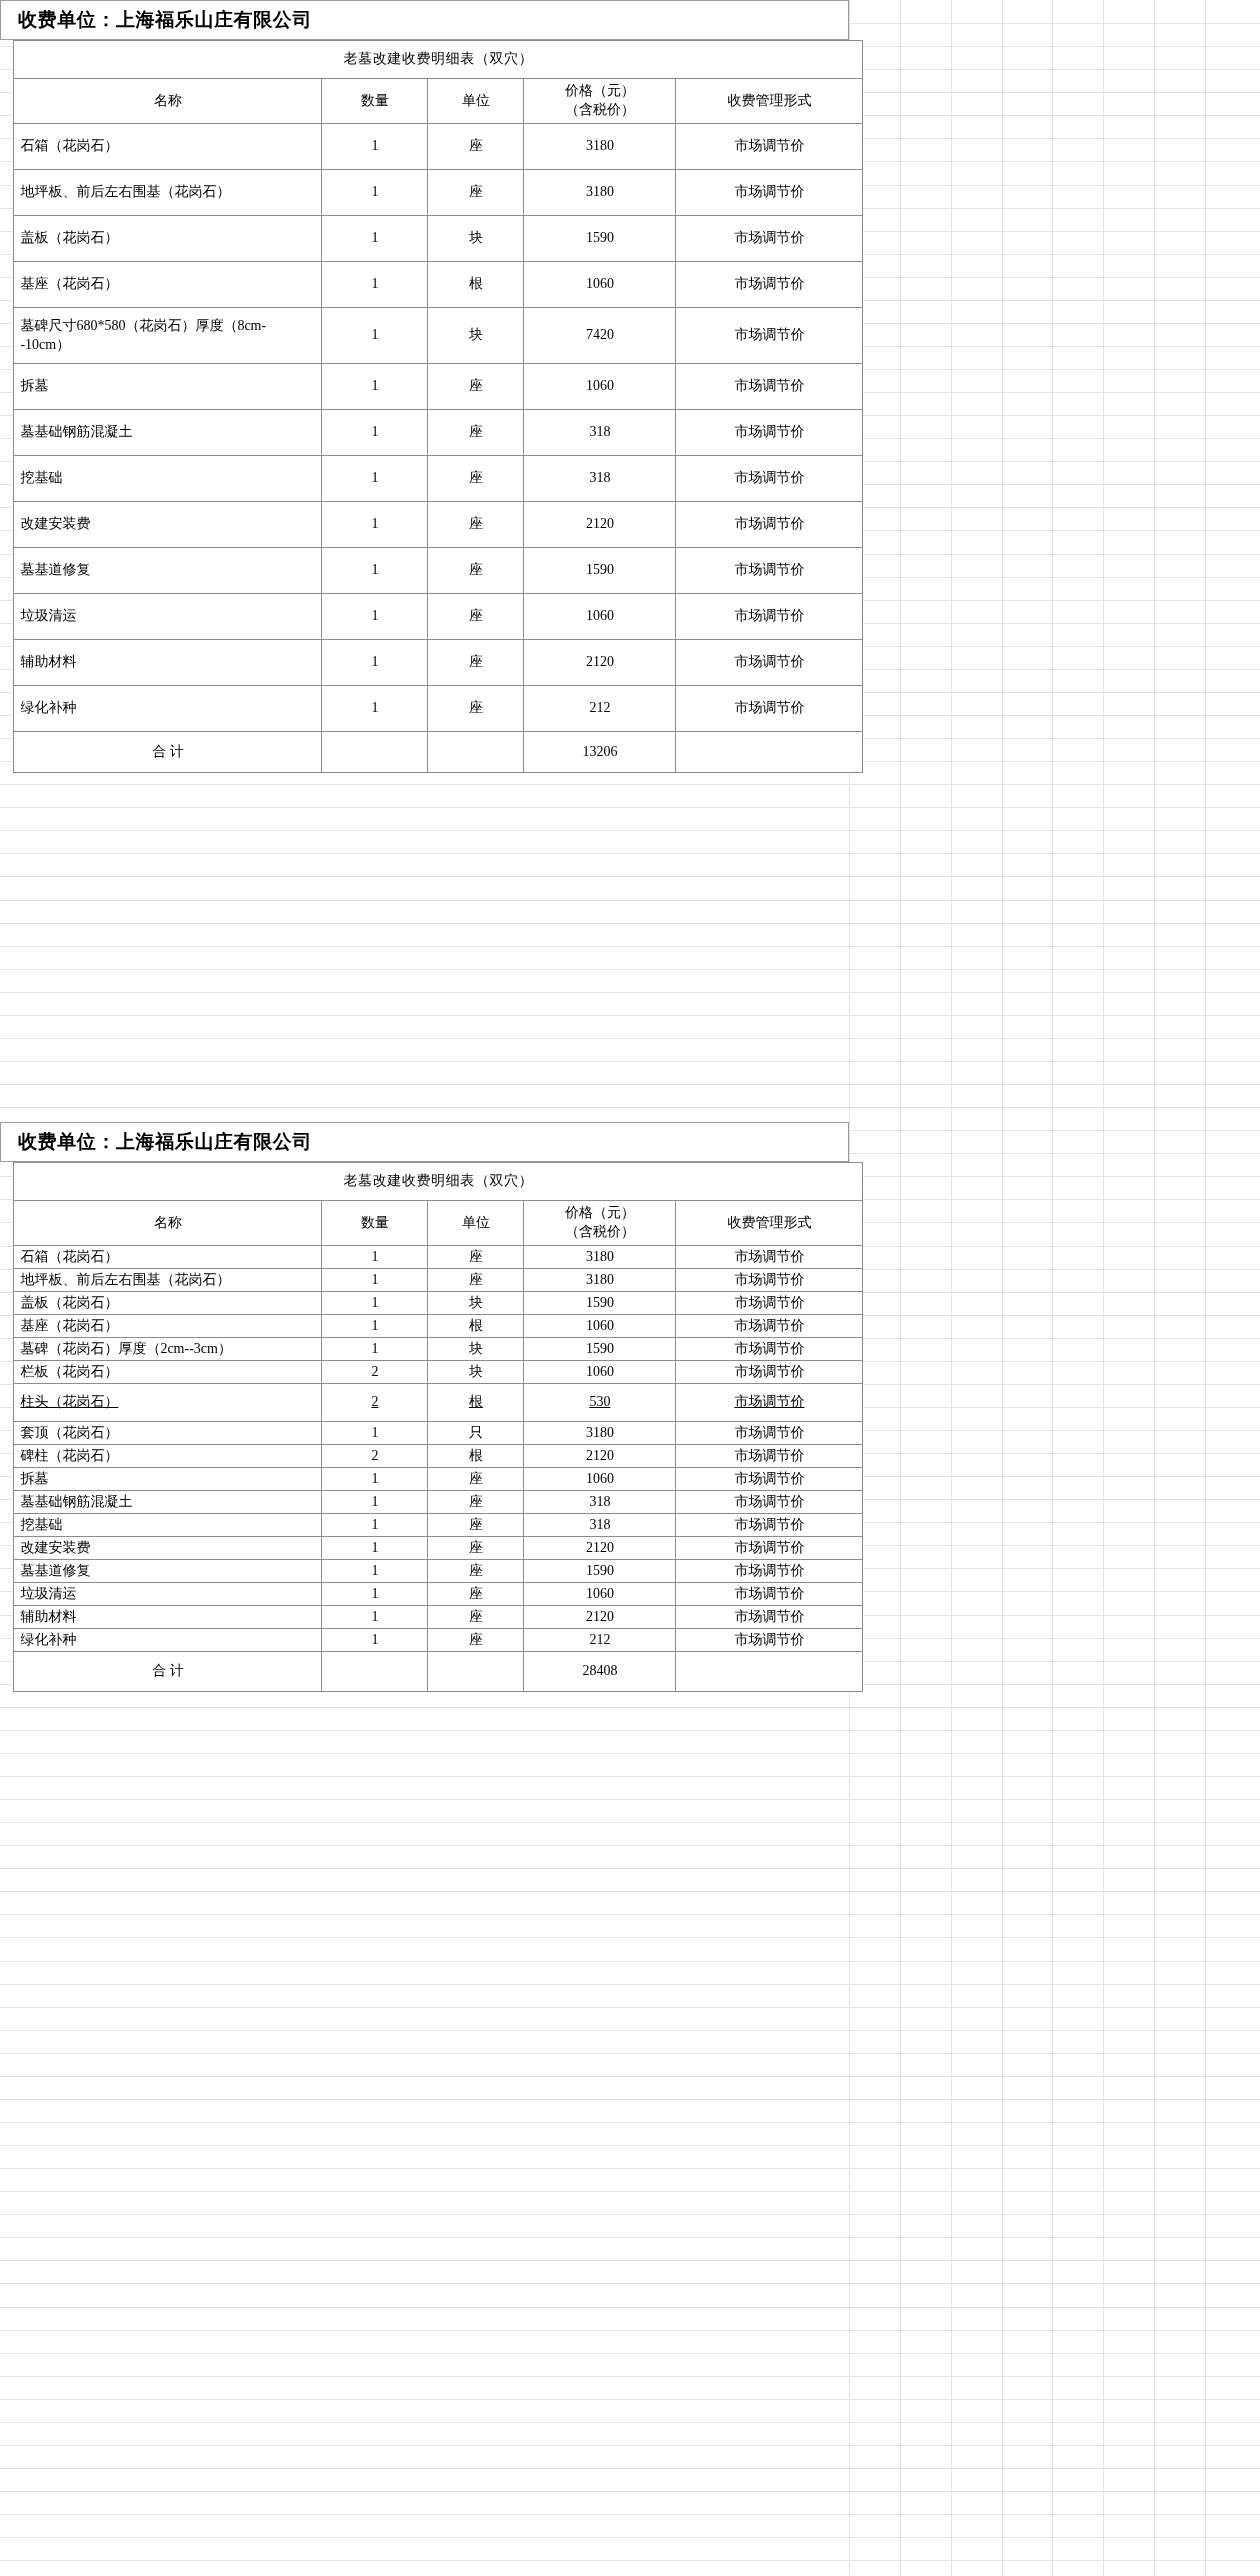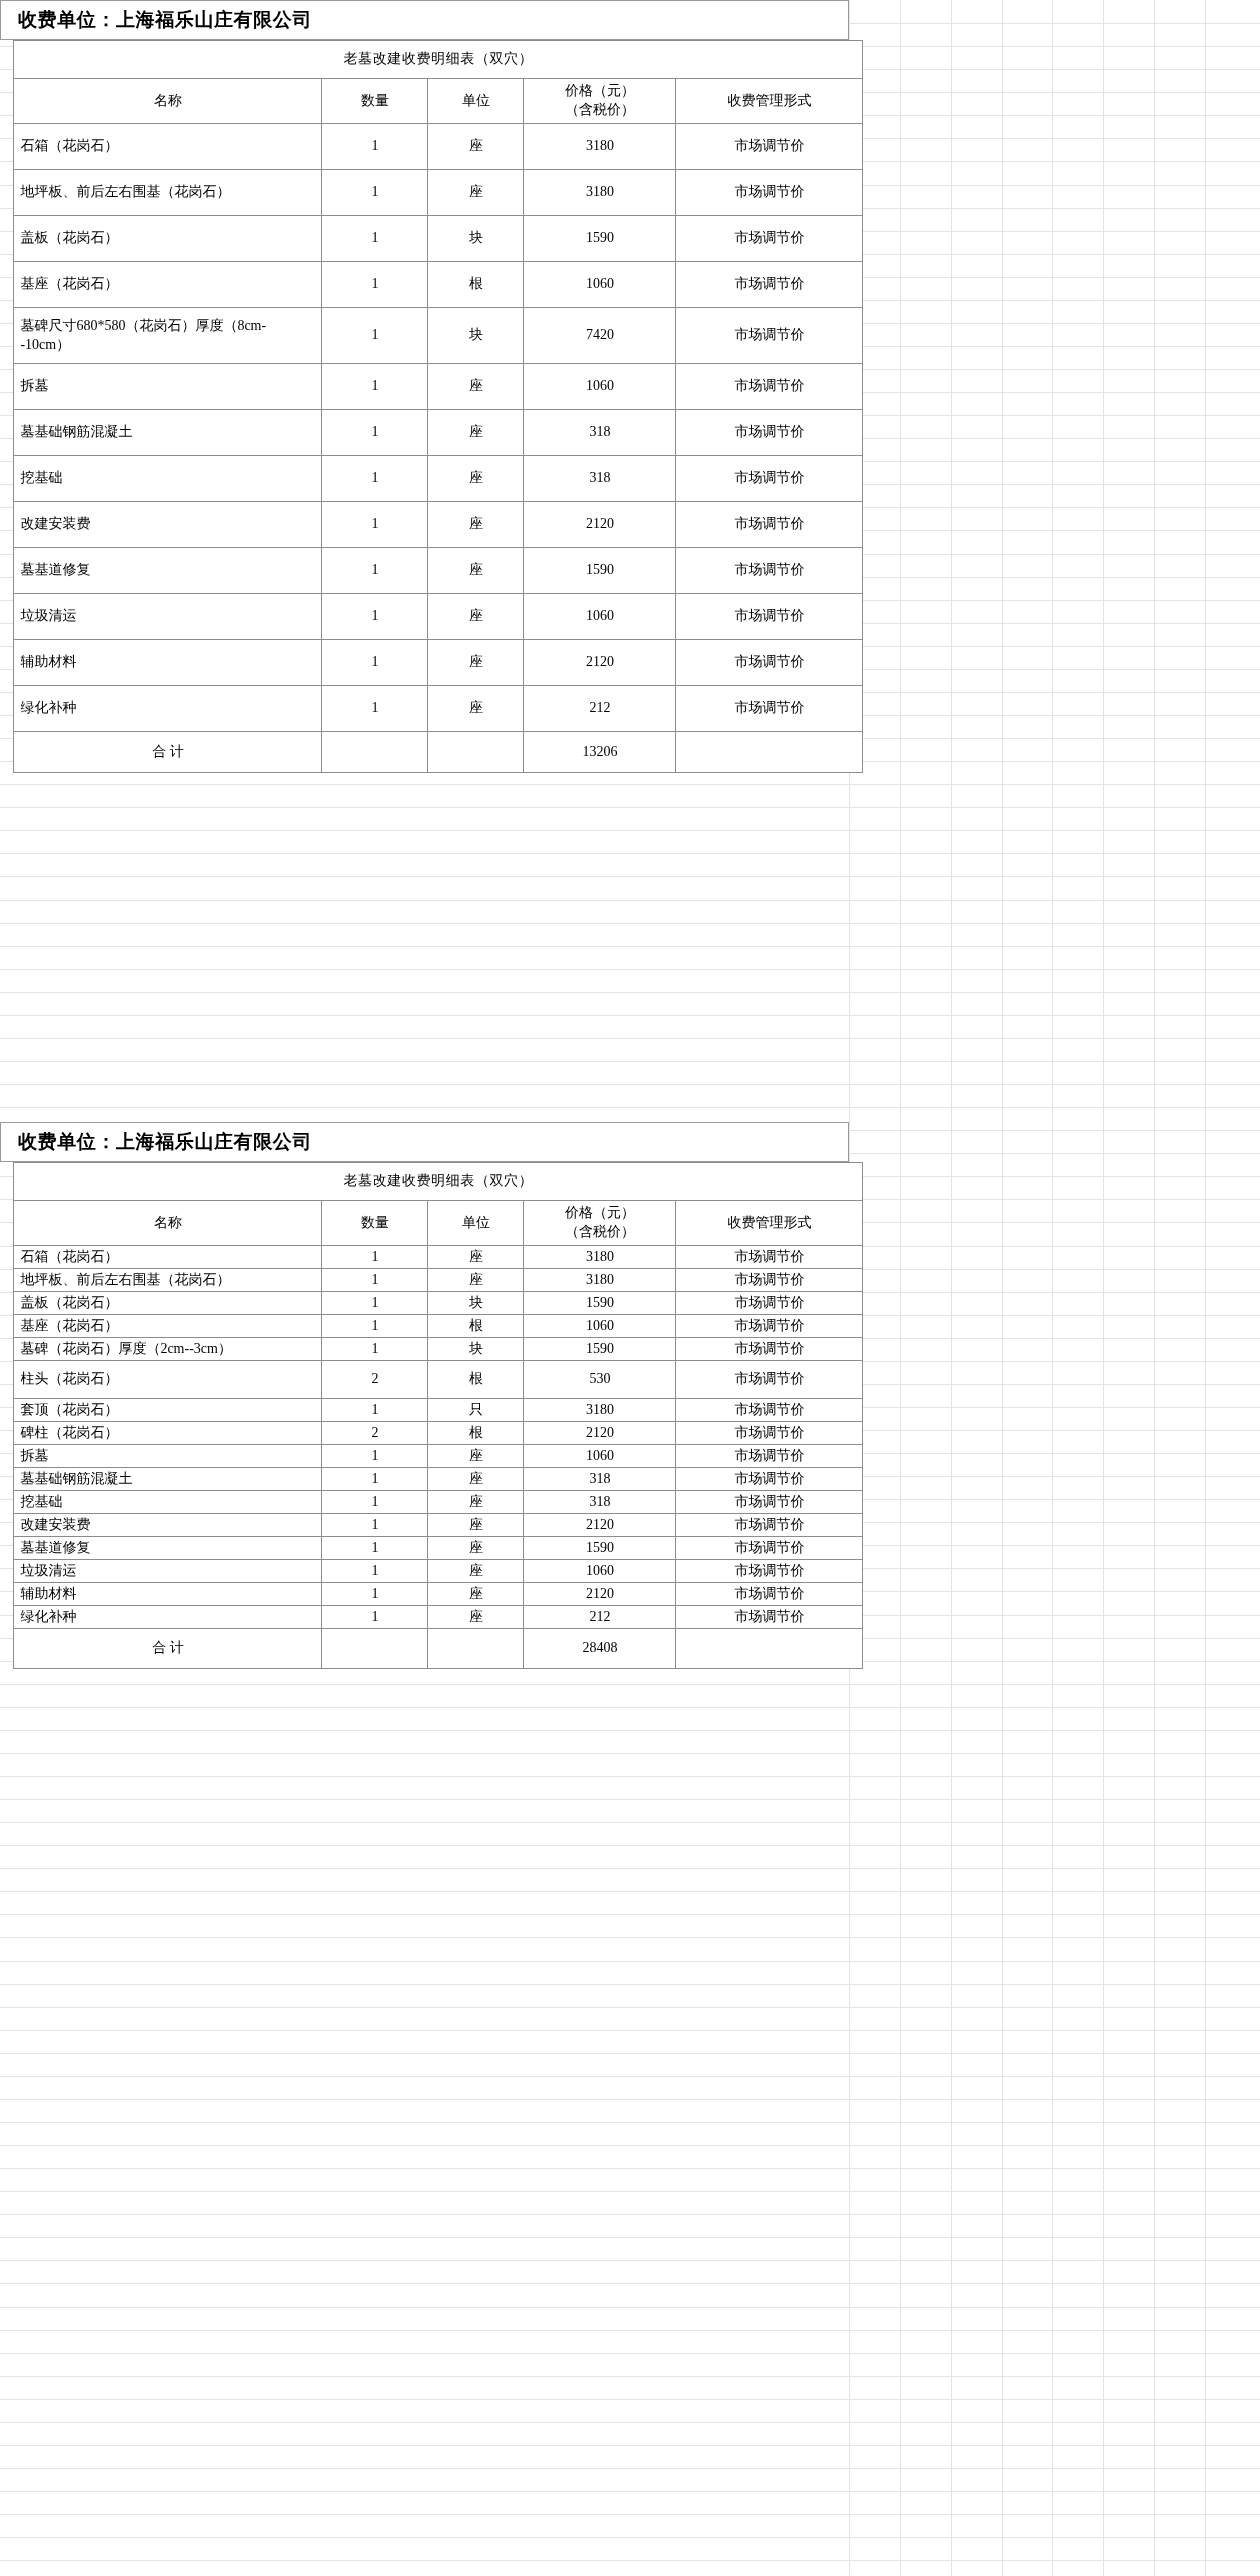--- a/index.html
+++ b/index.html
@@ -424,21 +424,28 @@
             <td class="c-price">1060</td>
             <td class="c-mgmt">市场调节价</td>
           </tr>
           <tr style="height: 23px;">
             <td class="c-name">墓碑（花岗石）厚度（2cm--3cm）</td>
             <td class="c-qty">1</td>
             <td class="c-unit">块</td>
             <td class="c-price">1590</td>
             <td class="c-mgmt">市场调节价</td>
           </tr>
-          <tr style="height: 38px;">
+          <tr style="height: 23px;">
+            <td class="c-name">栏板（花岗石）</td>
+            <td class="c-qty">2</td>
+            <td class="c-unit">块</td>
+            <td class="c-price">1060</td>
+            <td class="c-mgmt">市场调节价</td>
+          </tr>
+          <tr style="height: 38px; text-decoration: underline;">
             <td class="c-name">柱头（花岗石）</td>
             <td class="c-qty">2</td>
             <td class="c-unit">根</td>
             <td class="c-price">530</td>
             <td class="c-mgmt">市场调节价</td>
           </tr>
           <tr style="height: 23px;">
             <td class="c-name">套顶（花岗石）</td>
             <td class="c-qty">1</td>
             <td class="c-unit">只</td>

